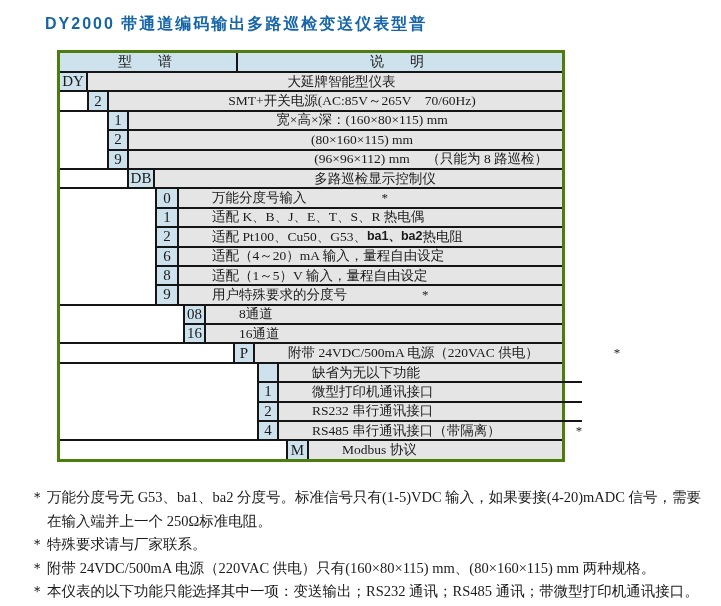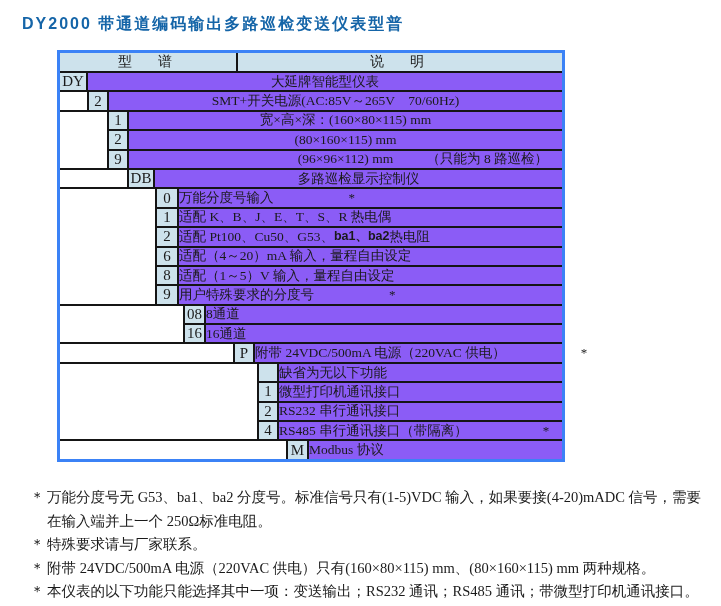--- a/index.html
+++ b/index.html
@@ -2,48 +2,48 @@
 <html><head>
 <meta charset="utf-8">
 <style>
   html,body{margin:0;padding:0;}
   body{
     width:721px;height:606px;position:relative;background:#ffffff;
     font-family:"Liberation Serif","DejaVu Serif",serif;
     color:#1a1a1a;overflow:hidden;
   }
   .page-title{
-    position:absolute;left:22px;top:14px;margin:0;
+    position:absolute;left:45px;top:14px;margin:0;
     font-size:16px;font-weight:bold;color:#1565a8;letter-spacing:2px;
     font-family:"Liberation Sans","DejaVu Sans",sans-serif;
   }
   .spec-table{
     position:absolute;left:57px;top:50px;width:508px;
-    border:3px solid #3b82f6;box-sizing:border-box;background:#8b5cf6;
+    border:3px solid #4d7c0f;box-sizing:border-box;background:#e5e5e5;
   }
   .thead{
     display:flex;height:18px;background:#cde2ec;
     font-size:14px;letter-spacing:6px;
   }
   .thead .model-h{width:178px;border-right:2px solid #151515;
     display:flex;align-items:center;justify-content:center;box-sizing:border-box;}
   .thead .desc-h{flex:1;display:flex;align-items:center;justify-content:center;}
   .section{display:flex;border-top:2px solid #151515;}
   .lead{border-right:2px solid #151515;background:#fff;flex:none;}
   .rows{flex:1;display:flex;flex-direction:column;}
   .row{display:flex;height:17.4px;align-items:stretch;}
   .row + .row{border-top:2px solid #151515;}
   .code{
     flex:none;background:#cde2ec;border-right:2px solid #151515;
     display:flex;align-items:center;justify-content:center;
     font-size:15px;box-sizing:border-box;
   }
   .desc{
     flex:1;display:flex;align-items:center;font-size:13.5px;
-    position:relative;white-space:nowrap;overflow:hidden;
+    position:relative;white-space:nowrap;overflow:hidden;padding-left:33px;
   }
   .desc.center{justify-content:center;}
   .desc.left{}
   .mark{margin-left:75px;font-size:13px;}
   .note-right{position:absolute;right:14px;top:0;height:100%;
     display:flex;align-items:center;}
   .bold-seg{font-weight:bold;font-family:"Liberation Sans","DejaVu Sans",sans-serif;font-size:12.5px;}
   .footnotes{
     position:absolute;left:30px;top:486px;width:682px;
     font-size:14.5px;line-height:23.5px;

